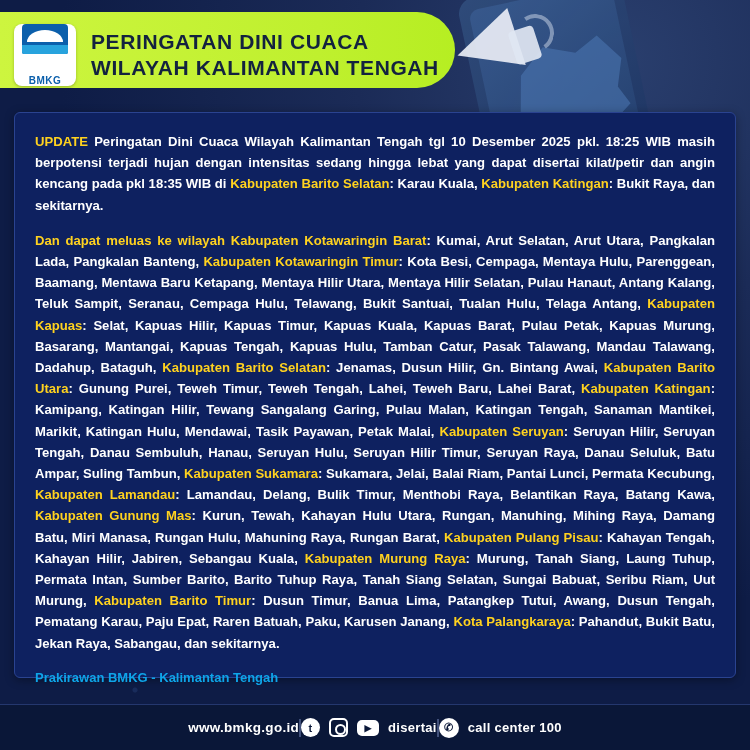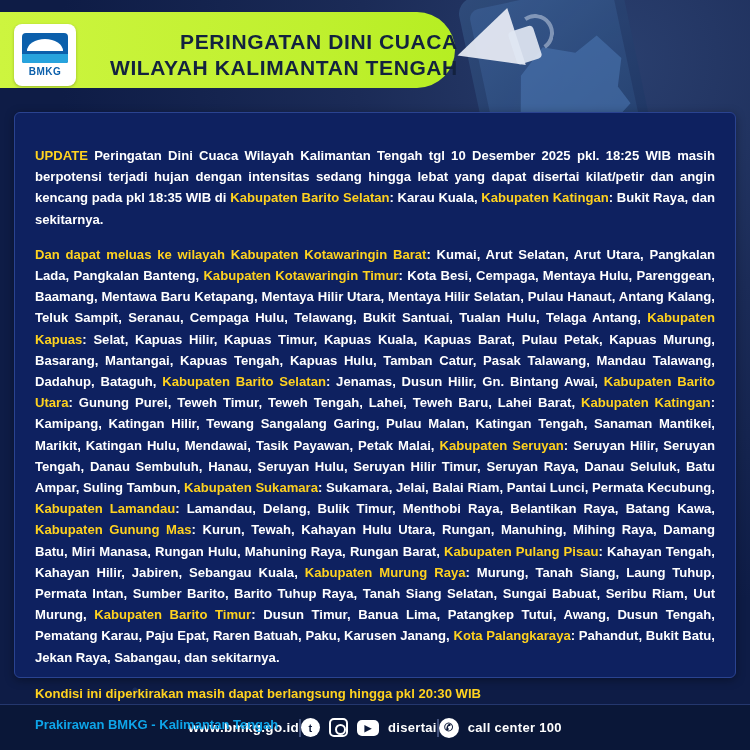--- a/index.html
+++ b/index.html
@@ -88,21 +88,21 @@
     background: linear-gradient(90deg, #cdf53f 0%, #bff02e 70%, #b6ee22 100%);
     border-radius: 0 40px 40px 0;
   }
   .logo {
     position: relative; z-index: 3;
     margin-left: 14px;
     width: 62px; height: 62px;
     background: #ffffff;
     border-radius: 8px;
     display: flex; flex-direction: column;
-    align-items: center; justify-content: center;
+    align-items: center; justify-content: space-between;
     box-shadow: 0 1px 3px rgba(0,0,0,.25);
   }
   .logo-mark {
     width: 46px; height: 30px;
     background: #0b5fab;
     border-radius: 4px 4px 2px 2px;
     position: relative;
     overflow: hidden;
   }
   .logo-mark:before {
@@ -115,39 +115,38 @@
     content: ""; position: absolute; left: 0; bottom: 0;
     width: 46px; height: 9px;
     background: #27a3dd;
   }
   .logo-text {
     font-size: 10px; font-weight: bold; letter-spacing: .5px;
     color: #0b5fab; margin-top: 3px;
   }
   .title-wrap {
     position: relative; z-index: 3;
-    margin-left: 34px;
+    margin-left: 15px;
     color: #13223f;
-    text-align: right;
   }
   .title-line {
     font-size: 21px; font-weight: bold;
     letter-spacing: .6px; line-height: 1.26;
     text-transform: uppercase;
     color: #13223f;
   }
 
   
   .card {
     position: relative; z-index: 4;
     margin: 16px 14px 0 14px;
     background: #0e2160;
     border: 1px solid #2a4390;
     border-radius: 6px;
-    padding: 32px 20px 20px 20px;
+    padding: 18px 20px 20px 20px;
     height: 566px;
     box-shadow: 0 2px 10px rgba(0,0,0,.35);
   }
   .para {
     color: #ffffff;
     font-size: 13.1px;
     line-height: 1.62;
     font-weight: bold;
     text-align: justify;
     margin: 0 0 14px 0;
@@ -230,21 +229,20 @@
   <div class="card">
 
     <p class="para">
       <span class="hl">UPDATE</span><span> Peringatan Dini Cuaca Wilayah Kalimantan Tengah tgl 10 Desember 2025 pkl. 18:25 WIB masih berpotensi terjadi hujan dengan intensitas sedang hingga lebat yang dapat disertai kilat/petir dan angin kencang pada pkl 18:35 WIB di </span><span class="hl">Kabupaten Barito Selatan</span><span>: Karau Kuala, </span><span class="hl">Kabupaten Katingan</span><span>: Bukit Raya, dan sekitarnya.</span>
     </p>
 
     <p class="para">
       <span class="hl-lead">Dan dapat meluas ke wilayah </span><span id="segments-host"><span class="hl">Kabupaten Kotawaringin Barat</span><span>: Kumai, Arut Selatan, Arut Utara, Pangkalan Lada, Pangkalan Banteng, </span><span class="hl">Kabupaten Kotawaringin Timur</span><span>: Kota Besi, Cempaga, Mentaya Hulu, Parenggean, Baamang, Mentawa Baru Ketapang, Mentaya Hilir Utara, Mentaya Hilir Selatan, Pulau Hanaut, Antang Kalang, Teluk Sampit, Seranau, Cempaga Hulu, Telawang, Bukit Santuai, Tualan Hulu, Telaga Antang, </span><span class="hl">Kabupaten Kapuas</span><span>: Selat, Kapuas Hilir, Kapuas Timur, Kapuas Kuala, Kapuas Barat, Pulau Petak, Kapuas Murung, Basarang, Mantangai, Kapuas Tengah, Kapuas Hulu, Tamban Catur, Pasak Talawang, Mandau Talawang, Dadahup, Bataguh, </span><span class="hl">Kabupaten Barito Selatan</span><span>: Jenamas, Dusun Hilir, Gn. Bintang Awai, </span><span class="hl">Kabupaten Barito Utara</span><span>: Gunung Purei, Teweh Timur, Teweh Tengah, Lahei, Teweh Baru, Lahei Barat, </span><span class="hl">Kabupaten Katingan</span><span>: Kamipang, Katingan Hilir, Tewang Sangalang Garing, Pulau Malan, Katingan Tengah, Sanaman Mantikei, Marikit, Katingan Hulu, Mendawai, Tasik Payawan, Petak Malai, </span><span class="hl">Kabupaten Seruyan</span><span>: Seruyan Hilir, Seruyan Tengah, Danau Sembuluh, Hanau, Seruyan Hulu, Seruyan Hilir Timur, Seruyan Raya, Danau Seluluk, Batu Ampar, Suling Tambun, </span><span class="hl">Kabupaten Sukamara</span><span>: Sukamara, Jelai, Balai Riam, Pantai Lunci, Permata Kecubung, </span><span class="hl">Kabupaten Lamandau</span><span>: Lamandau, Delang, Bulik Timur, Menthobi Raya, Belantikan Raya, Batang Kawa, </span><span class="hl">Kabupaten Gunung Mas</span><span>: Kurun, Tewah, Kahayan Hulu Utara, Rungan, Manuhing, Mihing Raya, Damang Batu, Miri Manasa, Rungan Hulu, Mahuning Raya, Rungan Barat, </span><span class="hl">Kabupaten Pulang Pisau</span><span>: Kahayan Tengah, Kahayan Hilir, Jabiren, Sebangau Kuala, </span><span class="hl">Kabupaten Murung Raya</span><span>: Murung, Tanah Siang, Laung Tuhup, Permata Intan, Sumber Barito, Barito Tuhup Raya, Tanah Siang Selatan, Sungai Babuat, Seribu Riam, Uut Murung, </span><span class="hl">Kabupaten Barito Timur</span><span>: Dusun Timur, Banua Lima, Patangkep Tutui, Awang, Dusun Tengah, Pematang Karau, Paju Epat, Raren Batuah, Paku, Karusen Janang, </span><span class="hl">Kota Palangkaraya</span><span>: Pahandut, Bukit Batu, Jekan Raya, Sabangau, dan sekitarnya.</span></span>
     </p>
 
-    <div class="closing">Kondisi ini diperkirakan masih dapat berlangsung hingga pkl 20:30 WIB</div>
     <div class="signature">Prakirawan BMKG - Kalimantan Tengah</div>
   </div>
 
   <div class="footer">
     <span class="url">www.bmkg.go.id</span>
     <span class="divider"></span>
     <span class="social">
       <span class="sicon">t</span>
       <span class="sicon ig"></span>
       <span class="sicon yt">▶</span>

